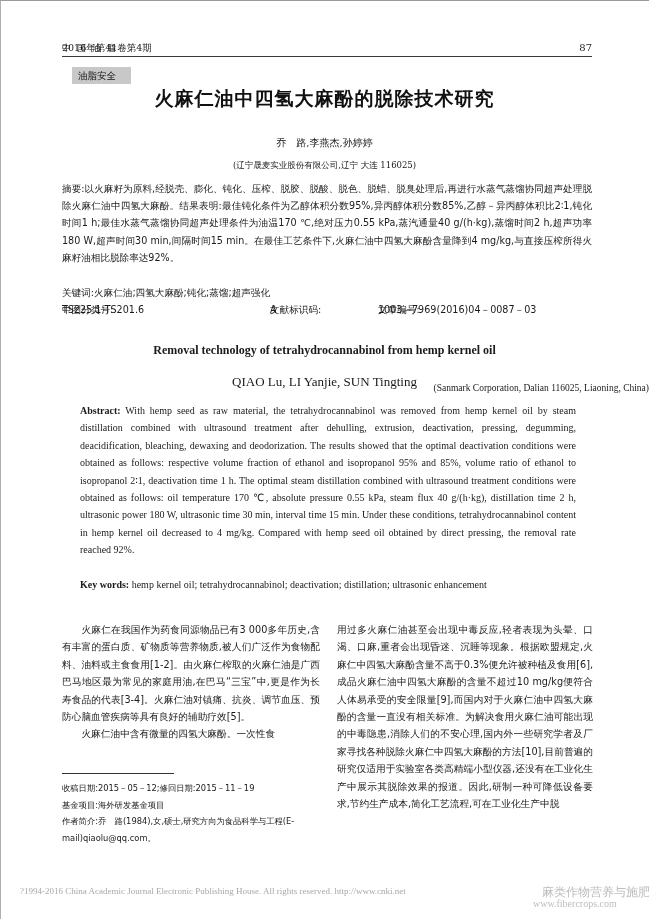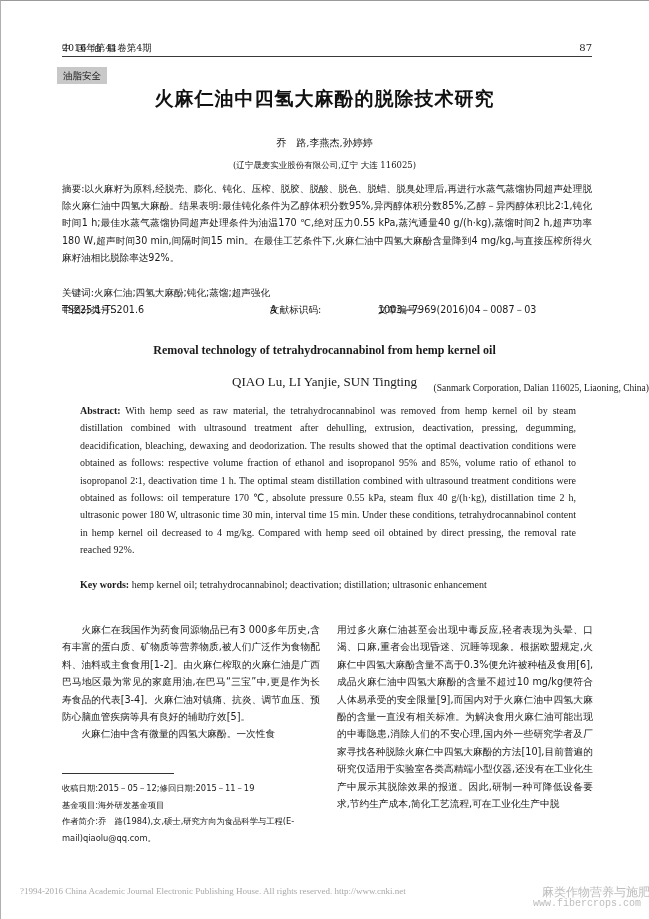--- a/index.html
+++ b/index.html
@@ -6,21 +6,21 @@
   html, body { width: 649px; height: 919px; background: #ffffff; overflow: hidden; }
   body { font-family: "DejaVu Serif", serif; color: #1a1a1a; position: relative; }
   .page-frame { position: absolute; left: 0; top: 0; width: 649px; height: 919px; border-top: 1px solid #9a9a9a; border-left: 1px solid #b0b0b0; }
 
   .running-head { position: absolute; left: 62px; top: 42px; width: 530px; height: 16px; font-size: 9.5px; }
   .running-head .left { position: absolute; left: 0; top: 0; }
   .running-head .center { position: absolute; left: 0; width: 100%; top: 0; letter-spacing: 6px; font-family: "DejaVu Sans", sans-serif; font-size: 9px; }
   .running-head .right { position: absolute; right: 0; top: 0; font-size: 10px; }
   .head-rule { position: absolute; left: 62px; top: 56px; width: 530px; height: 1px; background: #3a3a3a; }
 
-  .section-tag { position: absolute; left: 57px; top: 67px; width: 50px; height: 17px; background: #c8c8c8; font-family: "DejaVu Sans", sans-serif; font-size: 9.5px; padding: 3px 4px 0 6px; color: #111; }
+  .section-tag { position: absolute; left: 72px; top: 67px; width: 59px; height: 17px; background: #c8c8c8; font-family: "DejaVu Sans", sans-serif; font-size: 9.5px; padding: 3px 4px 0 6px; color: #111; }
 
   .cn-title { position: absolute; left: 0; width: 649px; top: 86px; text-align: center; font-family: "DejaVu Sans", sans-serif; font-size: 19px; letter-spacing: 1px; color: #111; }
   .cn-authors { position: absolute; left: 0; width: 649px; top: 136px; text-align: center; font-size: 10px; }
   .cn-affil { position: absolute; left: 0; width: 649px; top: 160px; text-align: center; font-size: 8.5px; }
 
   .cn-abstract { position: absolute; left: 62px; top: 180px; width: 530px; font-size: 9.6px; line-height: 17.2px; font-family: "DejaVu Sans", sans-serif; text-align: justify; }
   .cn-abstract .lbl { font-weight: normal; }
   .cn-keywords { position: absolute; left: 62px; top: 287px; width: 530px; font-size: 9.6px; font-family: "DejaVu Sans", sans-serif; }
   .cn-class { position: absolute; left: 62px; top: 304px; width: 530px; font-size: 9.6px; font-family: "DejaVu Sans", sans-serif; height: 16px; }
   .cn-class span { position: absolute; top: 0; white-space: nowrap; }
@@ -36,21 +36,21 @@
   .col { position: absolute; top: 621px; font-family: "DejaVu Sans", sans-serif; font-size: 9.7px; line-height: 17.4px; text-align: justify; }
   .col-left { left: 62px; width: 258px; }
   .col-right { left: 337px; width: 256px; }
   .col p.indent { text-indent: 2em; }
 
   .footnote-rule { position: absolute; left: 62px; top: 773px; width: 112px; height: 1px; background: #333; }
   .footnotes { position: absolute; left: 62px; top: 780px; width: 260px; font-family: "DejaVu Sans", sans-serif; font-size: 8.3px; line-height: 16.5px; }
 
   .copyright { position: absolute; left: 20px; top: 886px; font-family: "Liberation Serif", serif; font-size: 9px; color: #a8a8a8; white-space: nowrap; }
   .watermark-cn { position: absolute; left: 542px; top: 884px; font-family: Liberation Sans, sans-serif; font-size: 12px; color: #bdbdbd; white-space: nowrap; }
-  .watermark-url { position: absolute; left: 533px; top: 898px; font-family: Liberation Mono, monospace; font-size: 10px; color: #bdbdbd; white-space: nowrap; }
+  .watermark-url { position: absolute; left: 533px; top: 898px; font-family: Liberation Serif, serif; font-size: 10px; color: #bdbdbd; white-space: nowrap; }
 </style>
 </head>
 <body>
 
 <div class="page-frame"></div>
 
 <div class="running-head">
   <span class="left">2016年第41卷第4期</span>
   <span class="center">中国油脂</span>
   <span class="right">87</span>

